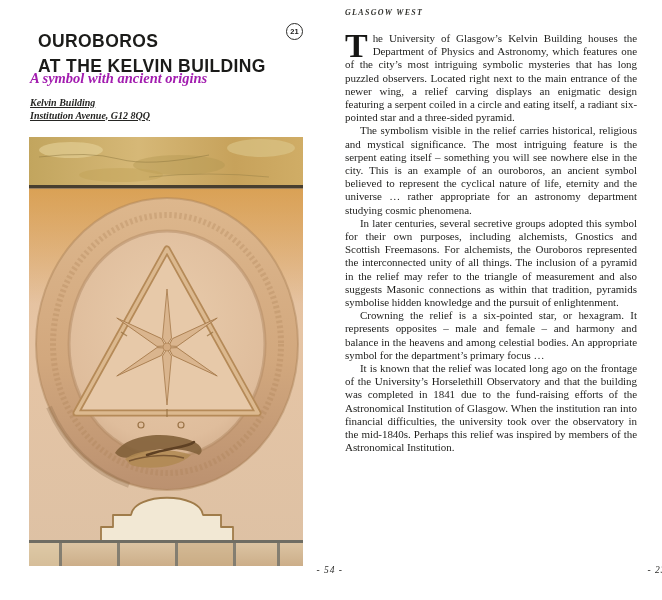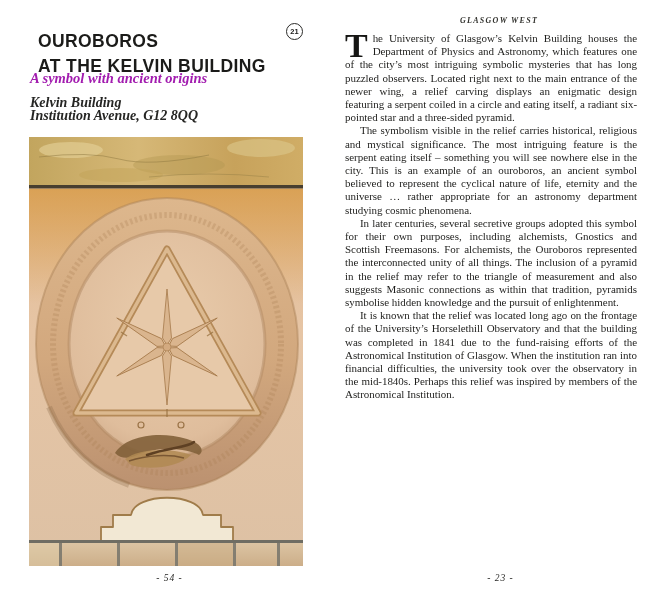--- a/index.html
+++ b/index.html
@@ -26,36 +26,36 @@
     display:flex;align-items:center;justify-content:center;
     font-family:"Liberation Sans", sans-serif;font-weight:bold;
     font-size:7.5px;color:#1b1b19;text-align:center;
   }
   .entry-subtitle{
     position:absolute;left:30px;top:70px;margin:0;
     font-style:italic;font-weight:bold;font-size:14.5px;color:#a21caf;
   }
   .entry-address{
     position:absolute;left:30px;top:97px;margin:0;
-    font-style:italic;font-weight:bold;font-size:14px;line-height:12.5px;color:#262624;
+    font-style:italic;font-weight:bold;font-size:10px;line-height:12.5px;color:#262624;text-decoration:underline;
   }
   .entry-address span{display:block;}
   .photo{
     position:absolute;left:29px;top:137px;width:274px;height:429px;margin:0;
     overflow:hidden;
   }
   .pageno{
-    position:absolute;bottom:13px;left:0;width:100%;margin:4px;
-    text-align:center;font-style:italic;font-size:9.5px;letter-spacing:1px;color:#2a2a28;
+    position:absolute;bottom:13px;left:0;width:100%;margin:12px;
+    text-align:right;font-style:italic;font-size:9.5px;letter-spacing:1px;color:#2a2a28;
   }
 
   
   .runhead{
-    position:absolute;top:8px;left:14px;width:292px;margin:8px;
-    text-align:center;font-style:italic;font-weight:bold;
+    position:absolute;top:8px;left:14px;width:292px;margin:0;
+    font-style:italic;font-weight:bold;
     font-size:8px;letter-spacing:1.3px;color:#33332f;
   }
   .bodytext{
     position:absolute;left:14px;top:32px;width:292px;
     text-align:justify;font-size:11px;line-height:13.2px;color:#1f1f1d;
     letter-spacing:-0.05px;
   }
   .bodytext p{margin:0;text-indent:15px;}
   .bodytext p.first{text-indent:0;}
   .dropcap{
@@ -198,19 +198,20 @@
   </section>
 
   <section class="page page-right">
 
     <p class="runhead">GLASGOW WEST</p>
 
     <div class="bodytext">
       <p class="first"><span class="dropcap">T</span><span>he University of Glasgow’s Kelvin Building houses the Department of Physics and Astronomy, which features one of the city’s most intriguing symbolic mysteries that has long puzzled observers. Located right next to the main entrance of the newer wing, a relief carving displays an enigmatic design featuring a serpent coiled in a circle and eating itself, a radiant six-pointed star and a three-sided pyramid.</span></p>
       <p>The symbolism visible in the relief carries historical, religious and mystical significance. The most intriguing feature is the serpent eating itself – something you will see nowhere else in the city. This is an example of an ouroboros, an ancient symbol believed to represent the cyclical nature of life, eternity and the universe … rather appropriate for an astronomy department studying cosmic phenomena.</p>
       <p>In later centuries, several secretive groups adopted this symbol for their own purposes, including alchemists, Gnostics and Scottish Freemasons. For alchemists, the Ouroboros represented the interconnected unity of all things. The inclusion of a pyramid in the relief may refer to the triangle of measurement and also suggests Masonic connections as within that tradition, pyramids symbolise hidden knowledge and the pursuit of enlightenment.</p>
+      <p>Crowning the relief is a six-pointed star, or hexagram. It represents opposites – male and female – and harmony and balance in the heavens and among celestial bodies. An appropriate symbol for the department’s primary focus …</p>
       <p>It is known that the relief was located long ago on the frontage of the University’s Horselethill Observatory and that the building was completed in 1841 due to the fund-raising efforts of the Astronomical Institution of Glasgow. When the institution ran into financial difficulties, the university took over the observatory in the mid-1840s. Perhaps this relief was inspired by members of the Astronomical Institution.</p>
     </div>
 
     <p class="pageno">- 23 -</p>
   </section>
 
 </div>
 
 </body></html>

